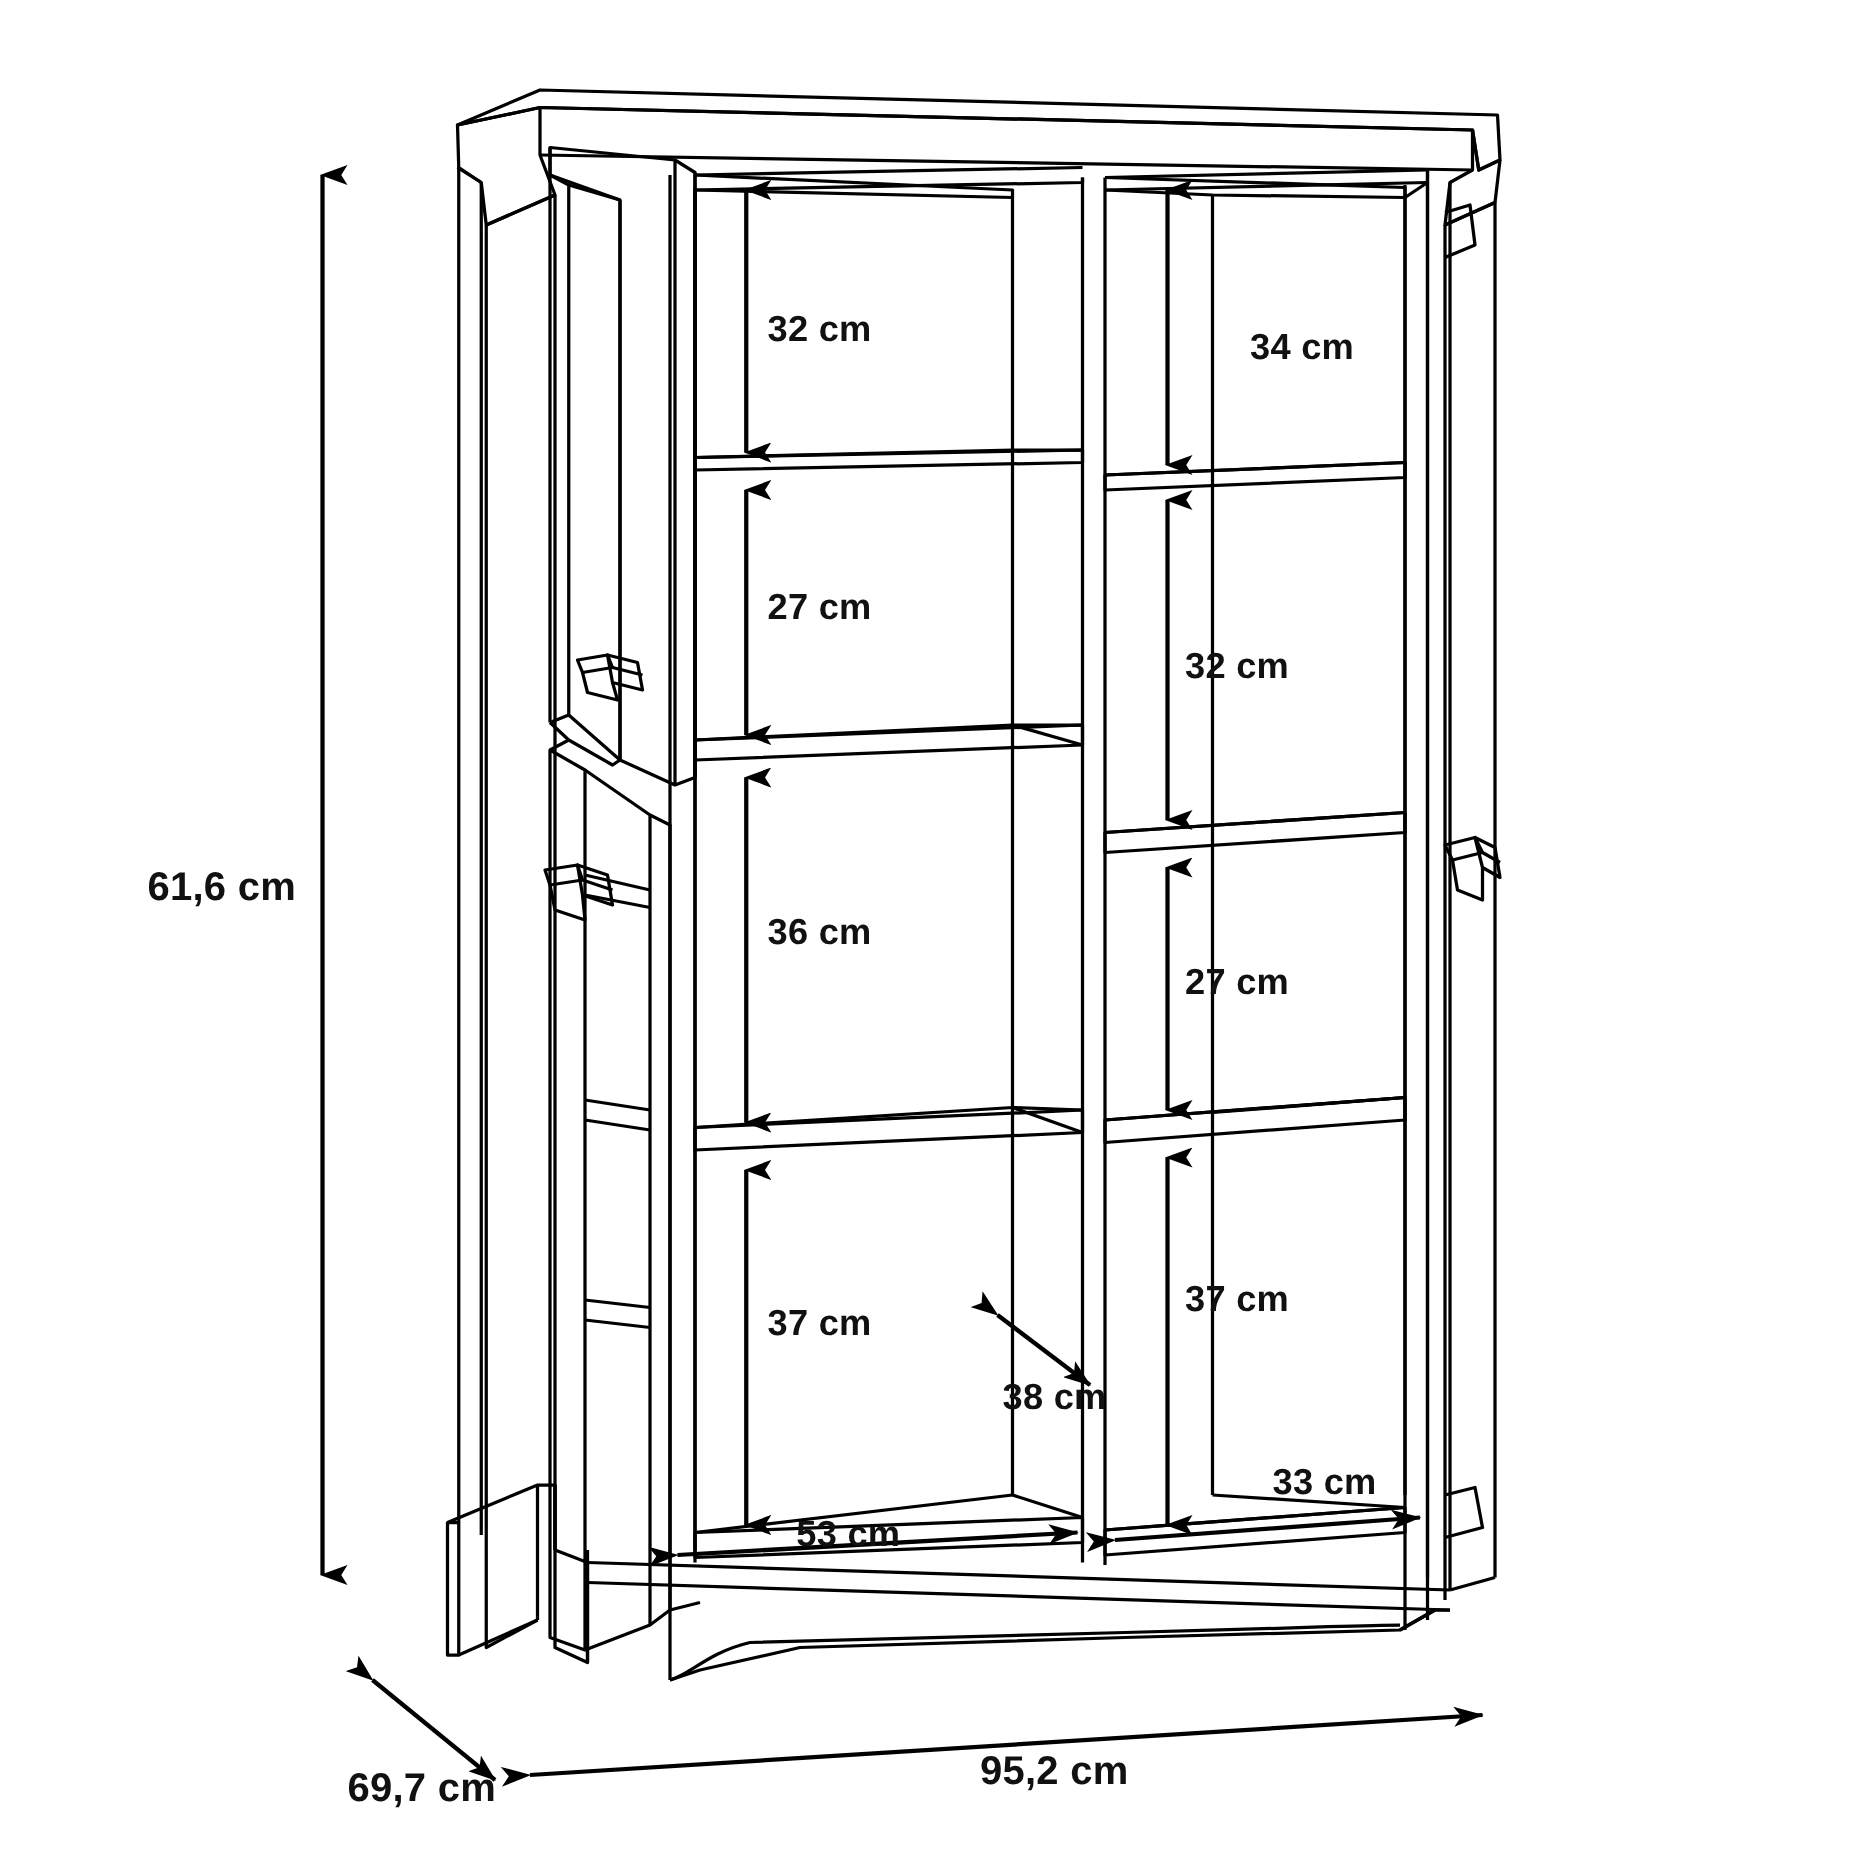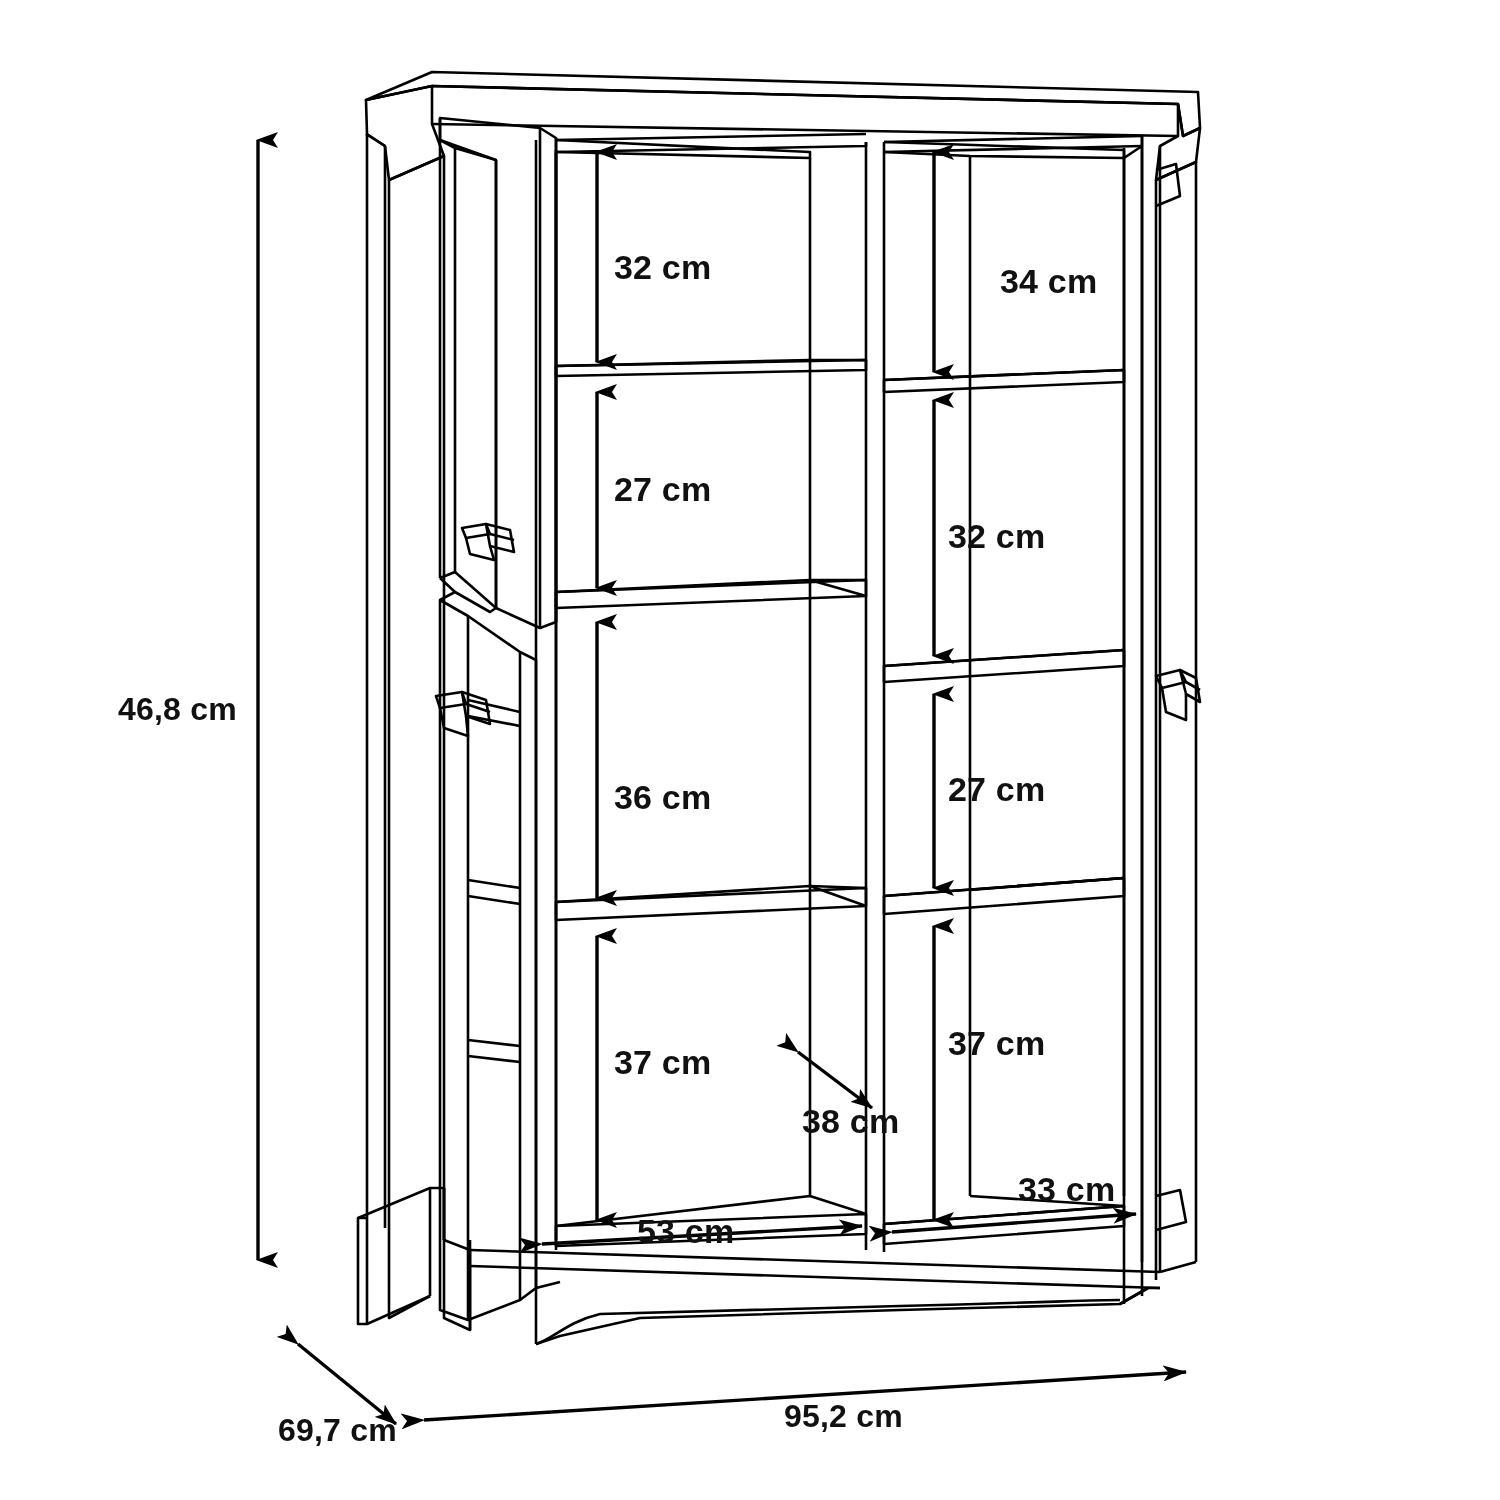--- a/index.html
+++ b/index.html
@@ -24,21 +24,21 @@
     position: absolute;
     left: 0;
     top: 0;
     width: 1500px;
     height: 1500px;
     display: block;
   }
   .dim-label {
     position: absolute;
     font-family: "Liberation Sans", sans-serif;
-    font-size: 34px;
+    font-size: 29px;
     font-weight: 600;
     color: #111111;
     white-space: nowrap;
     letter-spacing: 0.2px;
     line-height: 1;
     user-select: none;
   }
   .dim-label.big {
     font-size: 32px;
   }
@@ -245,27 +245,27 @@
       <line x1="542" y1="1244" x2="862" y2="1226" marker-start="url(#arrHs)" marker-end="url(#arrH)"></line>
 
       <line x1="892" y1="1232" x2="1136" y2="1214" marker-start="url(#arrHs)" marker-end="url(#arrH)"></line>
 
       <line x1="298" y1="1344" x2="396" y2="1424" marker-start="url(#arrDiagS)" marker-end="url(#arrDiag)"></line>
 
       <line x1="424" y1="1420" x2="1186" y2="1372" marker-start="url(#arrHs)" marker-end="url(#arrH)"></line>
     </g>
   </svg>
 
-  <div class="dim-label big" style="left:118px; top:693px;">46,8 cm</div>
+  <div class="dim-label big" style="left:118px; top:693px;">61,6 cm</div>
 
   <div class="dim-label" style="left:614px; top:250px;">32 cm</div>
 
   <div class="dim-label" style="left:614px; top:472px;">27 cm</div>
 
-  <div class="dim-label" style="left:614px; top:732px;margin-top:48px;">36 cm</div>
+  <div class="dim-label" style="left:614px; top:732px;">36 cm</div>
 
   <div class="dim-label" style="left:614px; top:1045px;">37 cm</div>
 
   <div class="dim-label" style="left:1000px; top:264px;">34 cm</div>
 
   <div class="dim-label" style="left:948px; top:519px;">32 cm</div>
 
   <div class="dim-label" style="left:948px; top:772px;">27 cm</div>
 
   <div class="dim-label" style="left:948px; top:1026px;">37 cm</div>

